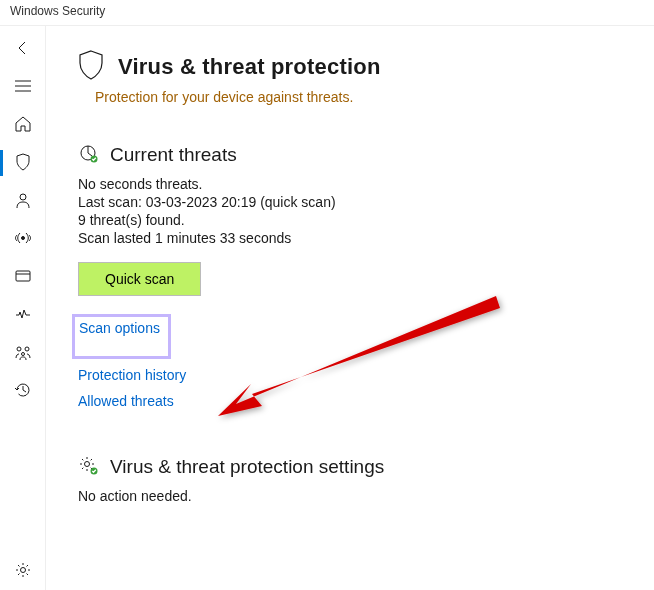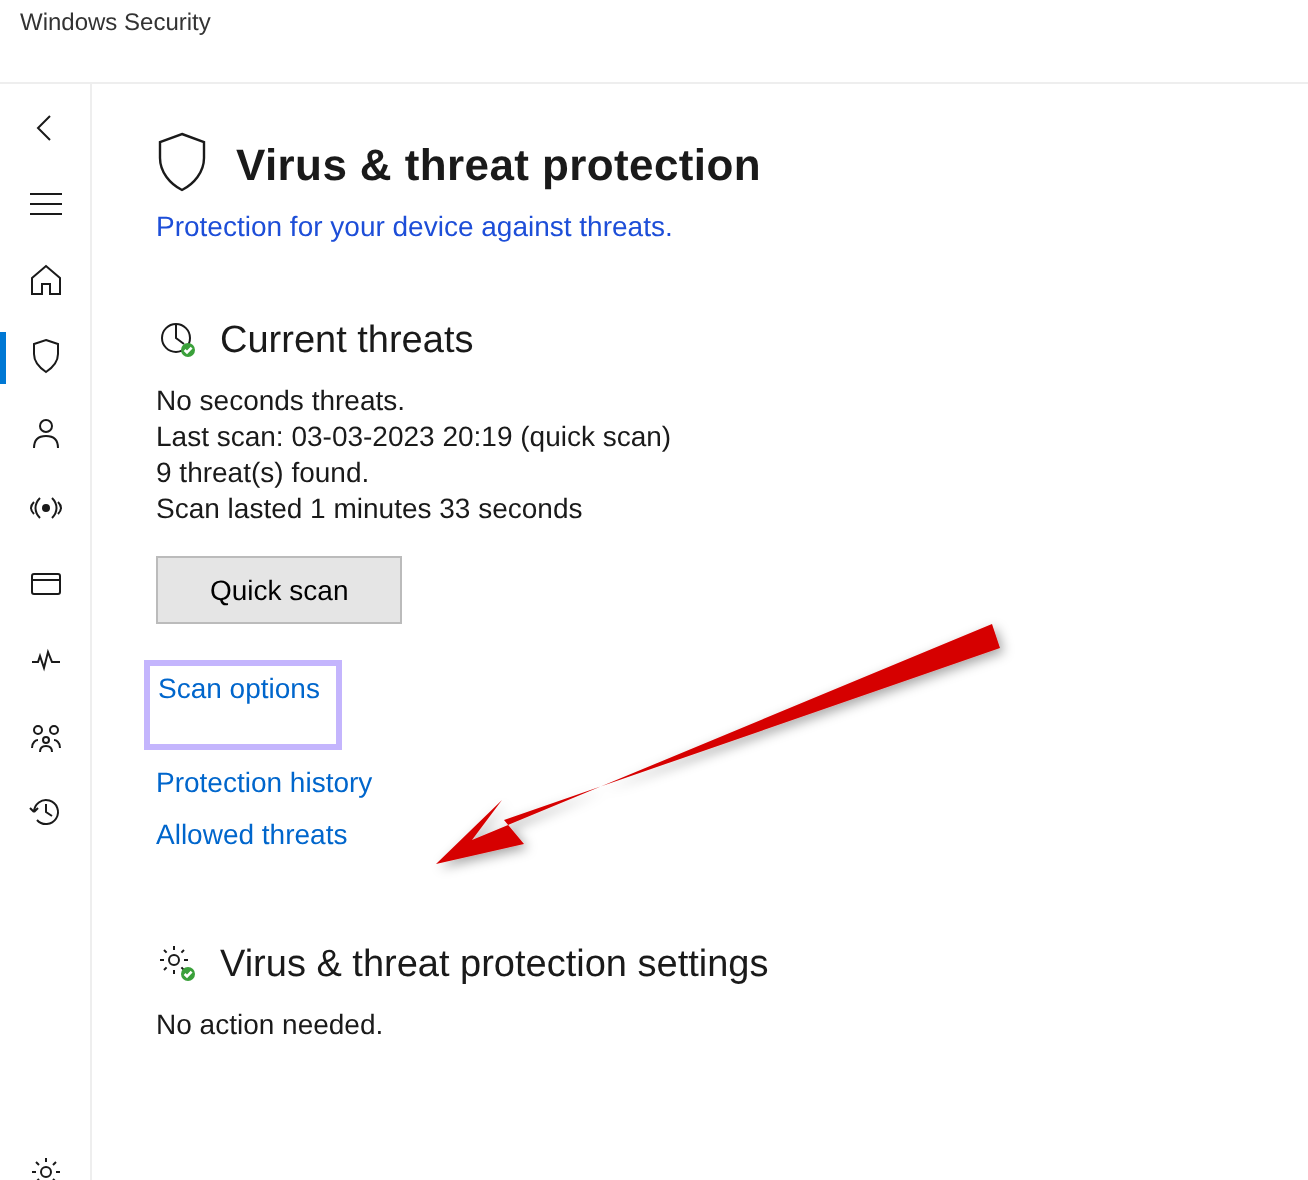--- a/index.html
+++ b/index.html
@@ -6,21 +6,21 @@
   body {
     font-family: "Segoe UI", -apple-system, sans-serif;
     background: #ffffff;
     width: 654px;
     height: 590px;
     overflow: hidden;
     font-size: 14px;
     color: #1a1a1a;
   }
   .titlebar {
-    height: 42px;
+    height: 26px;
     padding: 4px 10px;
     font-size: 12px;
     color: #333;
     border-bottom: 1px solid #eee;
   }
   .app {
     display: flex;
     height: calc(100% - 26px);
   }
   .sidebar {
@@ -65,44 +65,45 @@
     gap: 14px;
     margin-bottom: 6px;
   }
   .page-header svg { flex-shrink: 0; }
   .page-title {
     font-weight: 700;
     font-size: 22px;
     letter-spacing: 0.2px;
   }
   .page-sub {
-    color: #1d4ed8;
+    color: #a16207;
     font-size: 14px;
     margin-bottom: 38px;
+    margin-left: 17px;
   }
   .section {
     margin-bottom: 46px;
   }
   .section-head {
     display: flex;
     align-items: center;
     gap: 12px;
     margin-bottom: 10px;
   }
   .section-title {
     font-size: 19px;
     font-weight: 400;
   }
   .info-line {
     font-size: 14px;
     color: #1a1a1a;
     margin-bottom: 2px;
   }
   .btn {
-    background: #e5e5e5;
+    background: #bef264;
     border: 1px solid #bbb;
     padding: 8px 26px;
     font-size: 14px;
     margin-top: 14px;
     margin-bottom: 18px;
     cursor: pointer;
     font-family: inherit;
   }
   .link {
     color: #0066cc;

